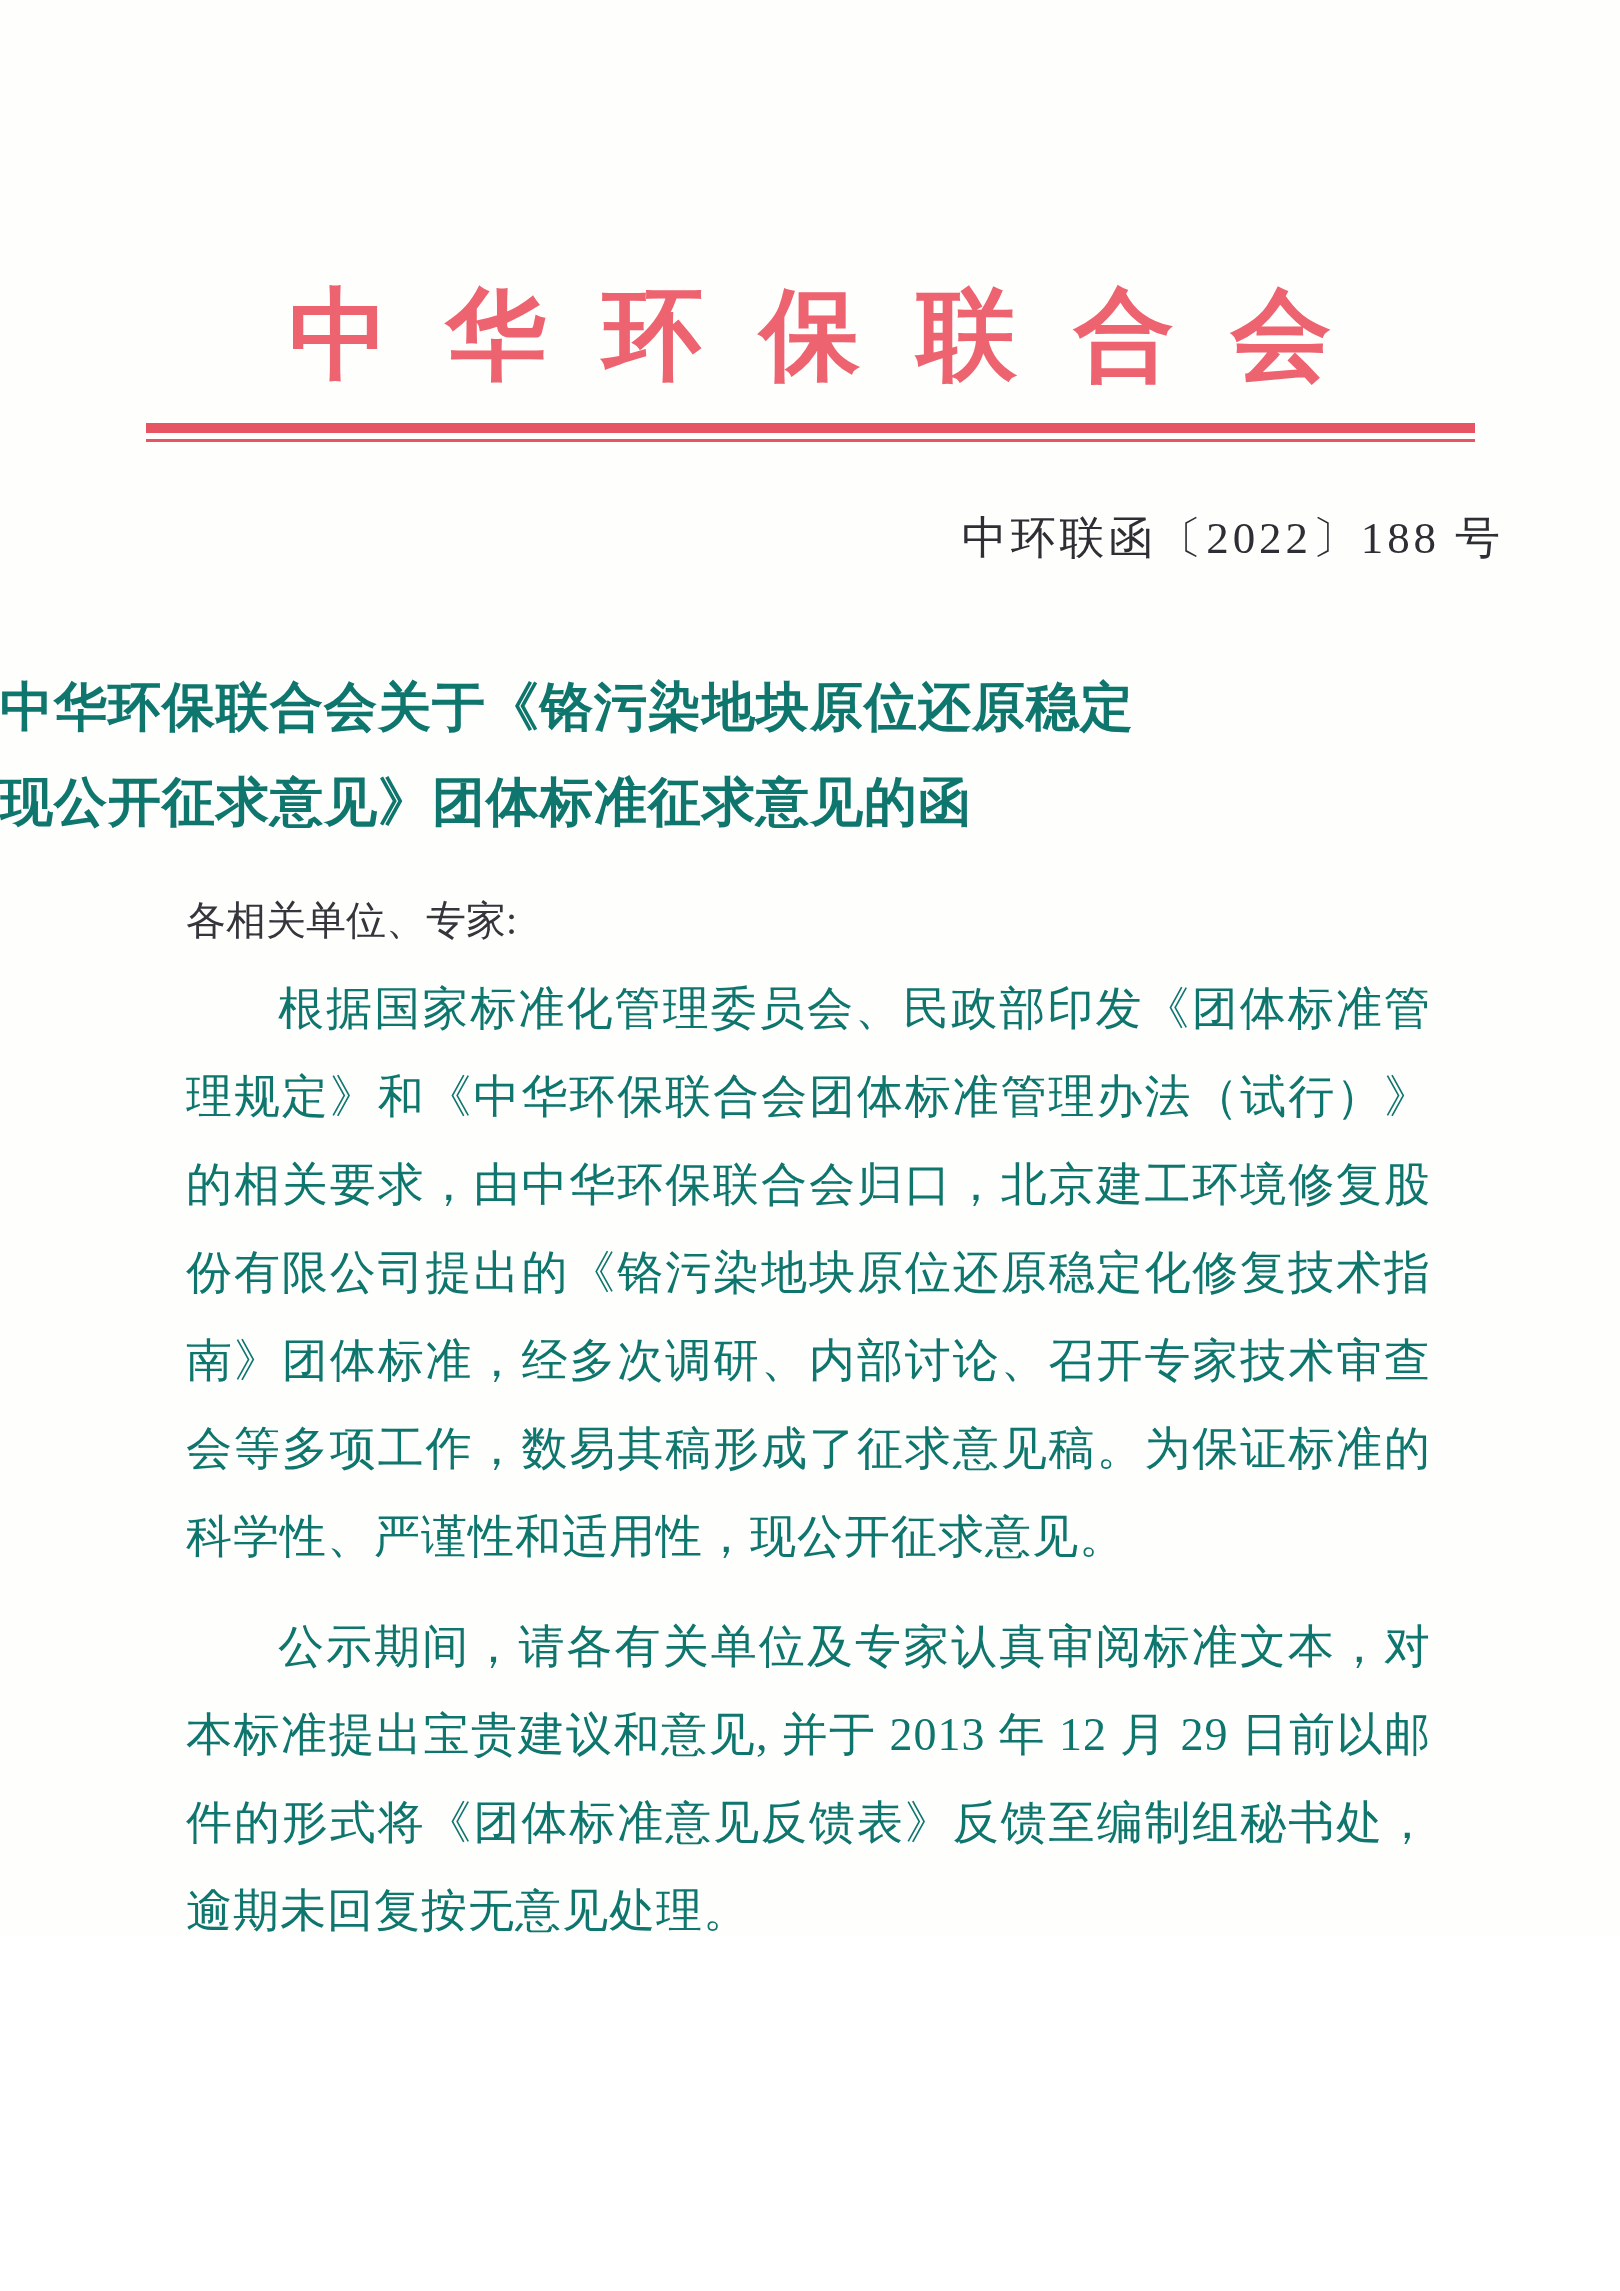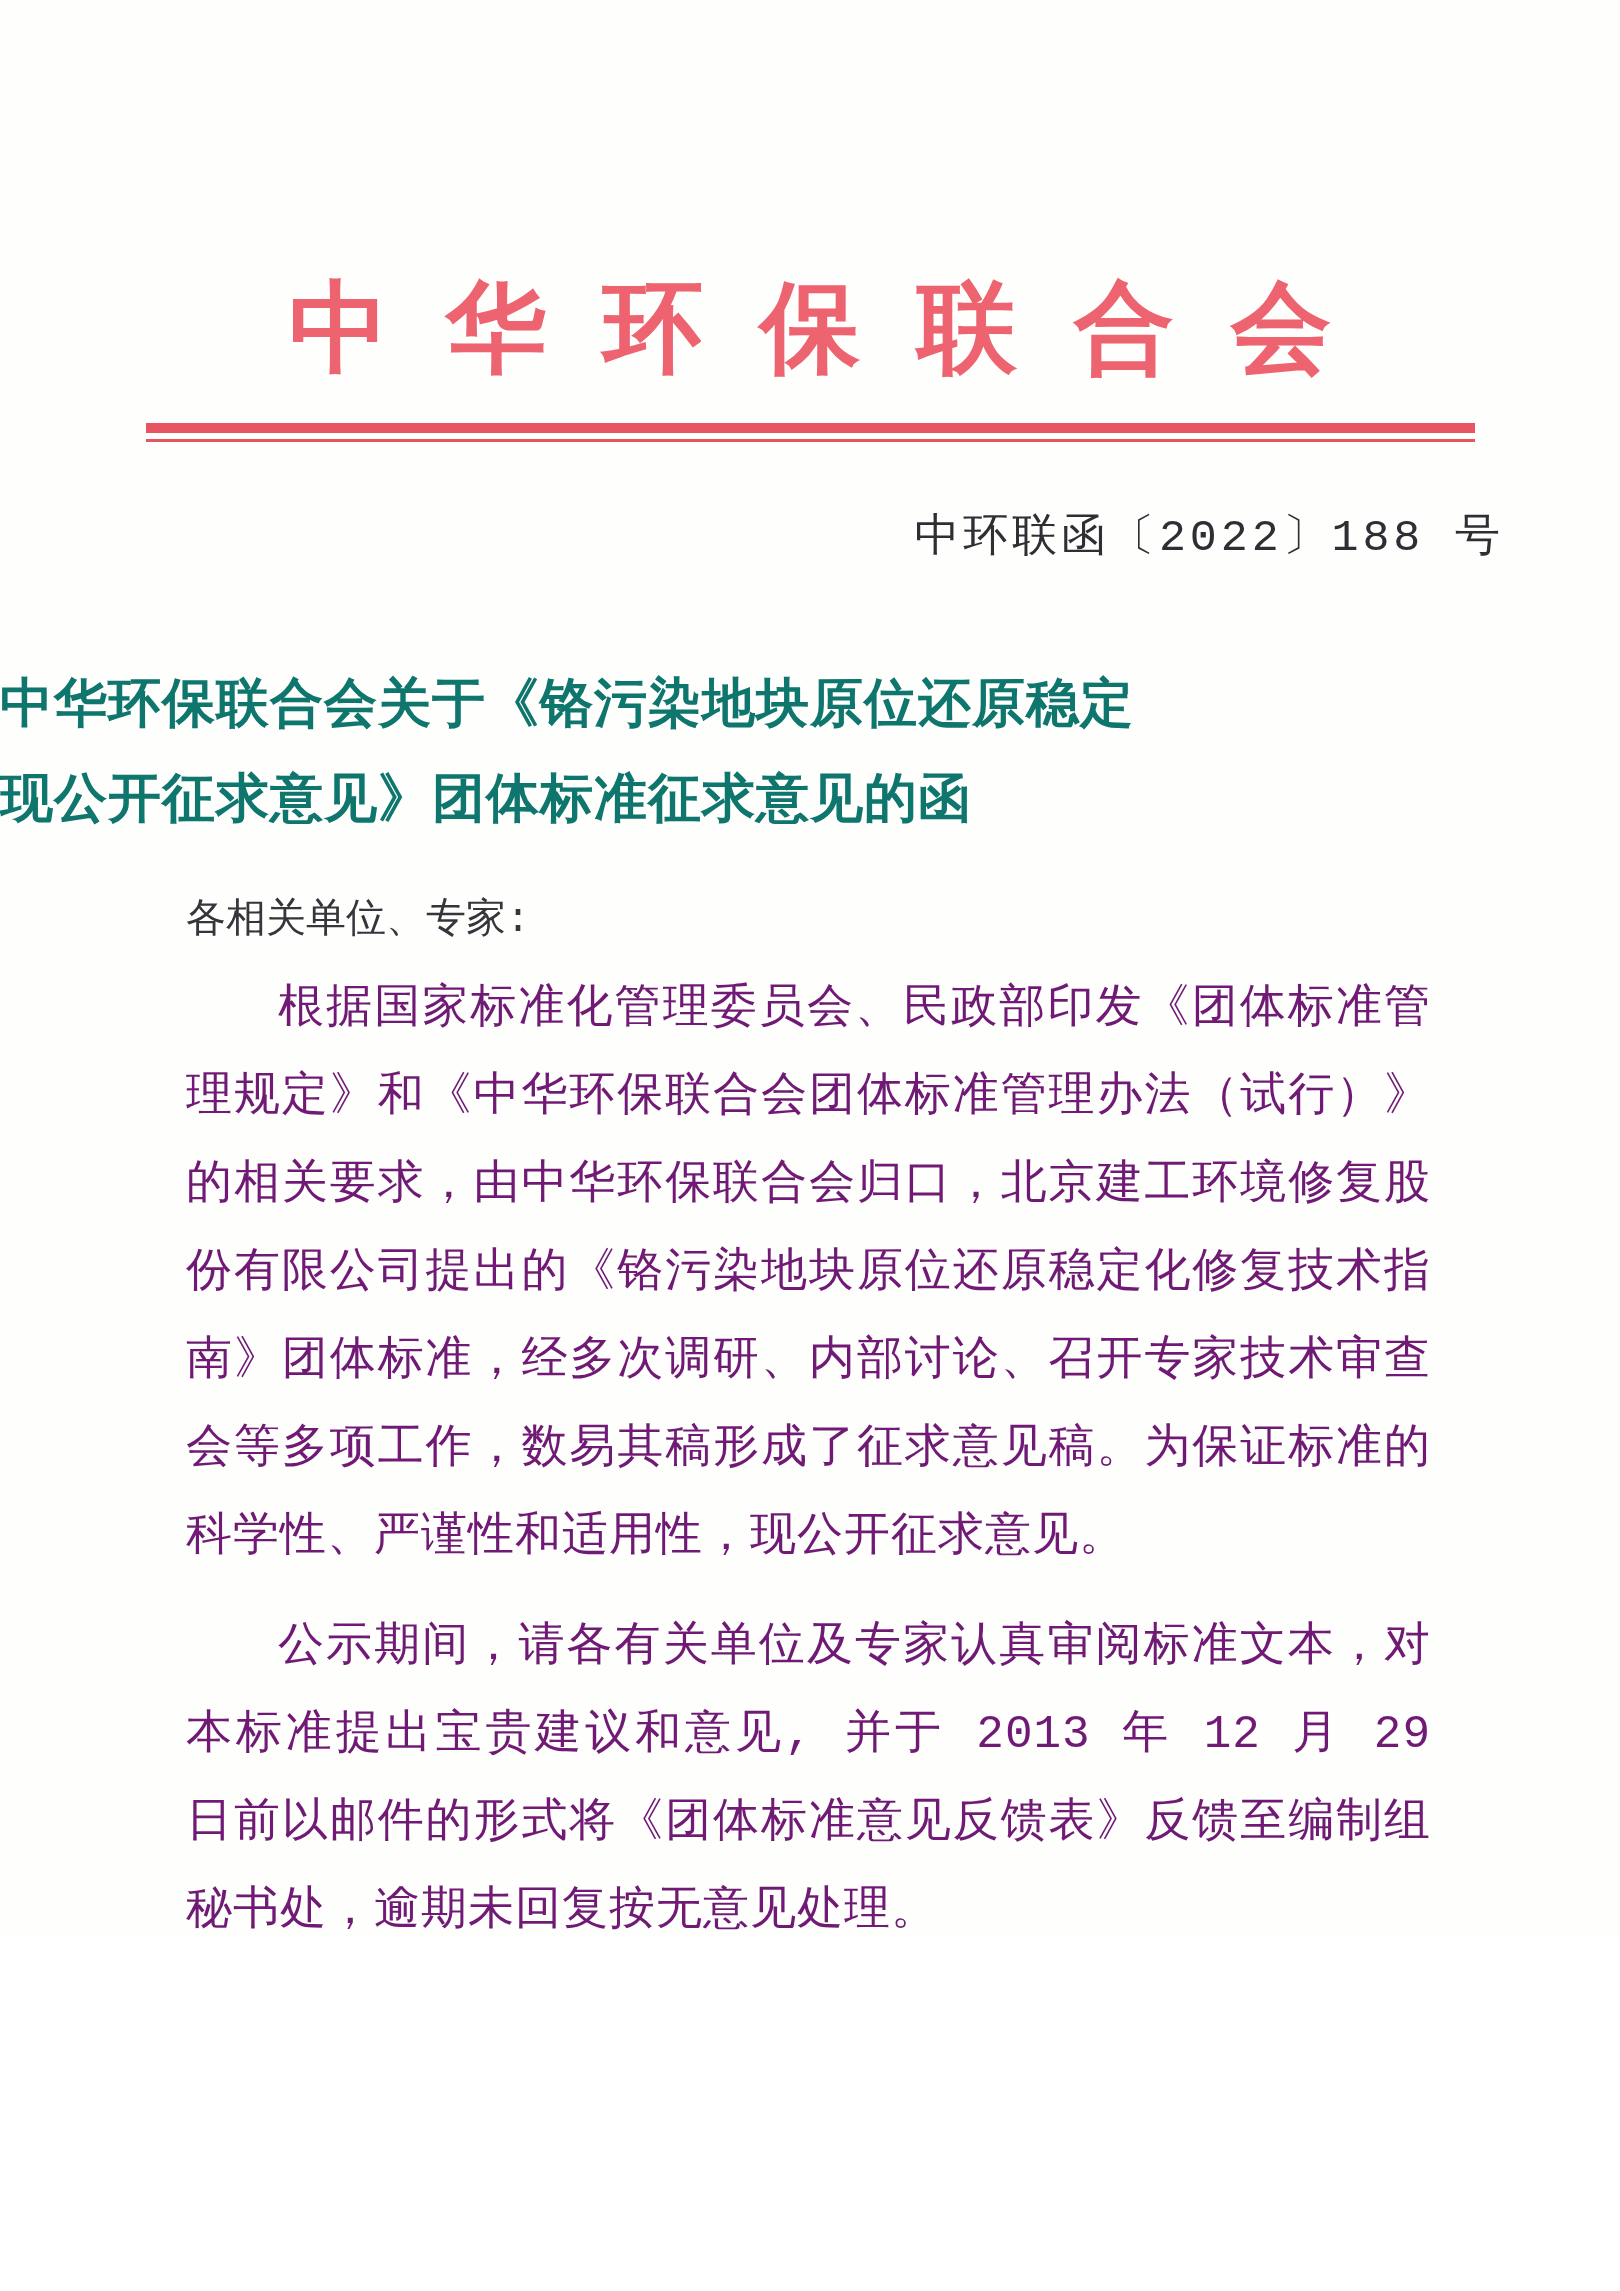--- a/index.html
+++ b/index.html
@@ -7,21 +7,21 @@
     padding: 0;
     background: #ffffff;
   }
   .page {
     position: relative;
     width: 1620px;
     height: 1936px;
     margin: 0 auto;
     background: #fefefd;
     overflow: hidden;
-    font-family: Liberation Mono, monospace;
+    font-family: Liberation Serif, serif;
   }
   
   .org-header {
     margin-top: 286px;
     text-align: center;
     font-size: 100px;
     line-height: 1.0;
     font-weight: 700;
     color: var(--header-red, #ed6370);
     letter-spacing: 57px;
@@ -61,21 +61,21 @@
   .salutation {
     margin: 27.4px 189px 0 186px;
     font-size: 40px;
     line-height: 88px;
     color: #35353c;
   }
   .body-para {
     margin: 0 189px 0 186px;
     font-size: 46px;
     line-height: 88px;
-    color: #701a75;
+    color: #0f766e;
     text-indent: 2em;
     text-align: justify;
     text-justify: inter-character;
     letter-spacing: 1px;
   }
   .para-2 {
     margin-top: 21.6px;
   }
   
   .page-number {

